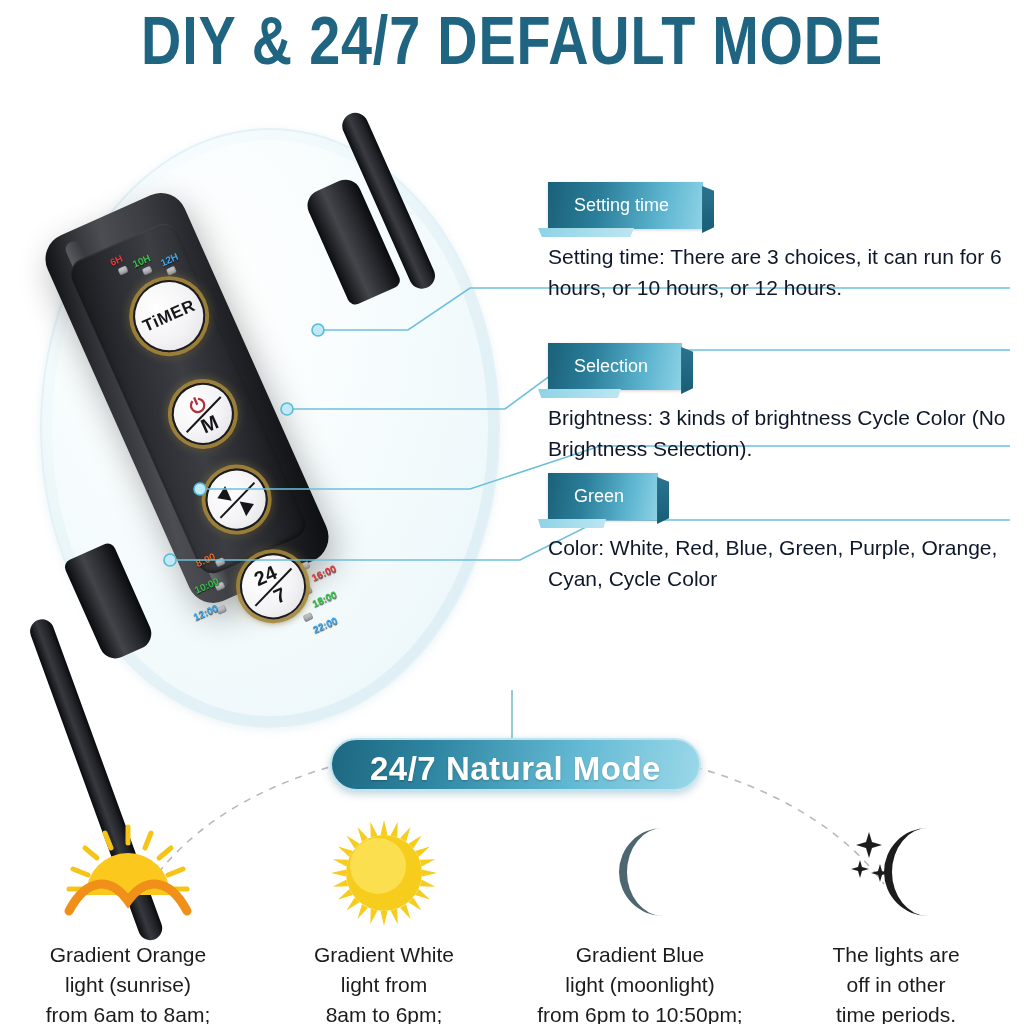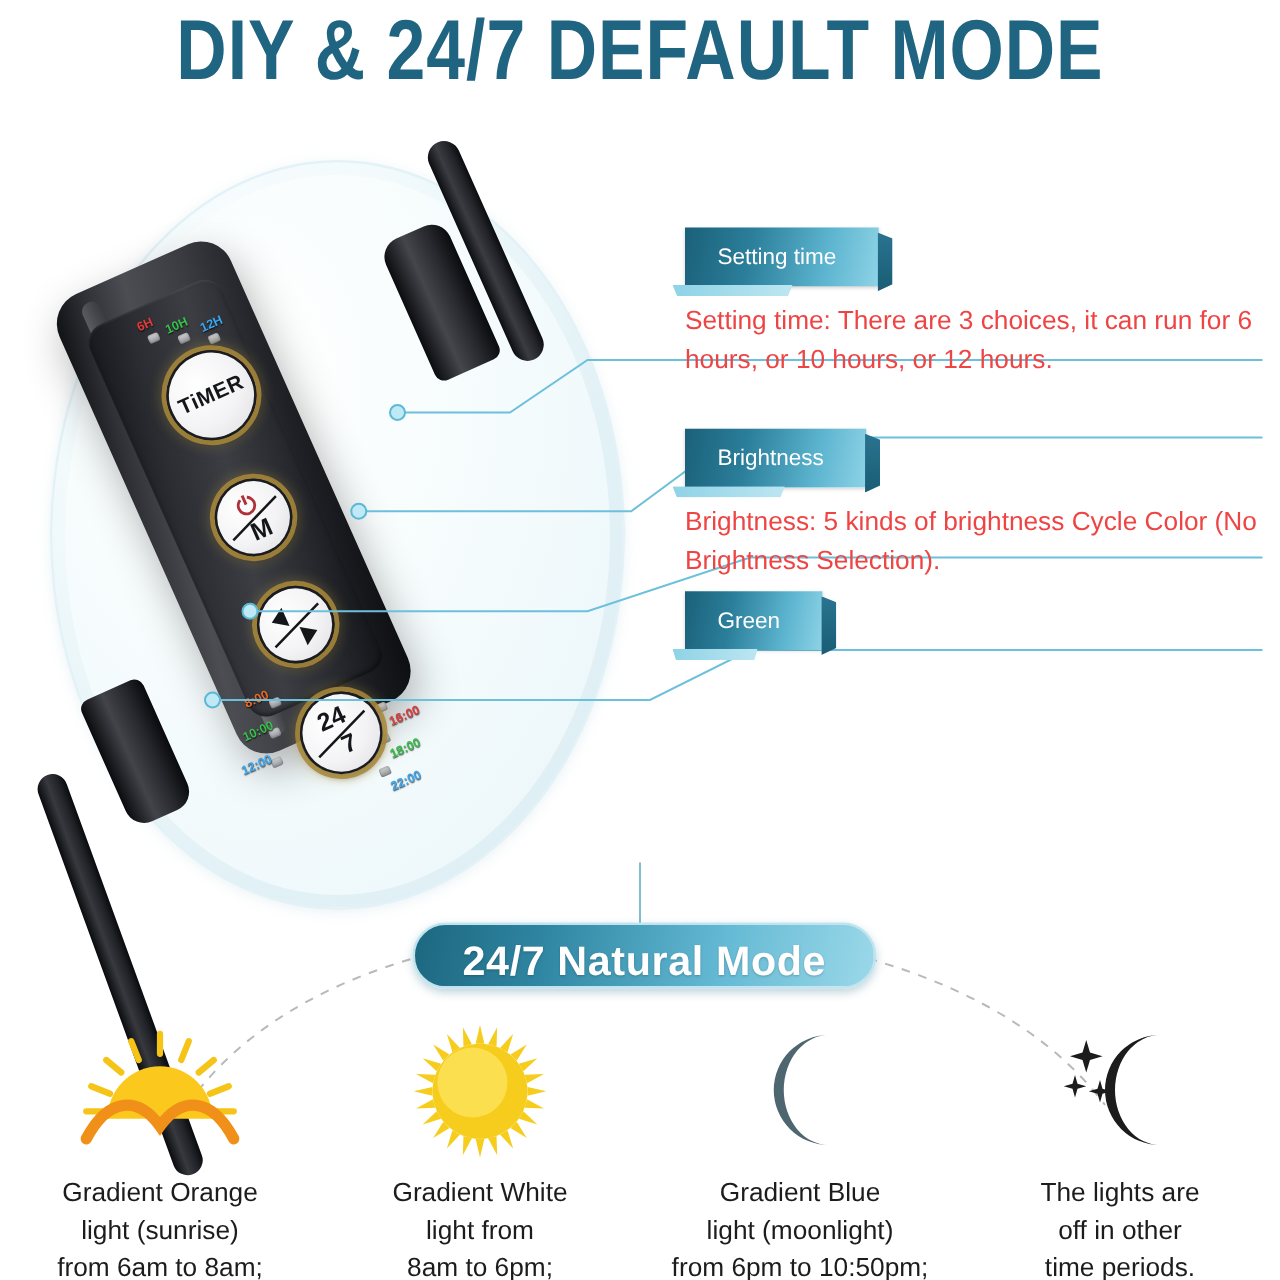--- a/index.html
+++ b/index.html
@@ -155,21 +155,21 @@
     width:12px; height:100%;
     background:linear-gradient(180deg,#2a7390,#195d75);
     clip-path:polygon(0 0, 100% 10%, 100% 88%, 0 100%);
   }
   .ribbon-under {
     position:absolute; left:-10px; bottom:-8px; height:9px; width:62%;
     background:linear-gradient(90deg,#8ed3e6,#bde6f1);
     clip-path:polygon(0 0, 100% 0, 96% 100%, 4% 100%);
   }
   .callout-body {
-    margin-top:12px; font-size:21px; line-height:31px; color:#ef4444;
+    margin-top:12px; font-size:21px; line-height:31px; color:#0f172a;
     max-width:470px;
   }
 
   
   .pill {
     position:absolute; left:330px; top:738px;
     padding:9px 38px 0;
     border-radius:30px;
     background:linear-gradient(100deg,#1d6780 0%,#2f86a2 28%,#63b9d3 66%,#9bd8e9 100%);
     border:2px solid #bfe4ef;
@@ -274,31 +274,32 @@
   <div class="callout" style="left:548px; top:182px;">
     <div class="ribbon">
       <span>Setting time</span>
       <span class="ribbon-under"></span>
     </div>
     <div class="callout-body">Setting time: There are 3 choices, it can run for 6 hours, or 10 hours, or 12 hours.</div>
   </div>
 
   <div class="callout" style="left:548px; top:343px;">
     <div class="ribbon">
-      <span>Brightness</span>
+      <span>Selection</span>
       <span class="ribbon-under"></span>
     </div>
-    <div class="callout-body">Brightness: 5 kinds of brightness Cycle Color (No Brightness Selection).</div>
+    <div class="callout-body">Brightness: 3 kinds of brightness Cycle Color (No Brightness Selection).</div>
   </div>
 
   <div class="callout" style="left:548px; top:473px;">
     <div class="ribbon">
       <span>Green</span>
       <span class="ribbon-under"></span>
     </div>
+    <div class="callout-body">Color: White, Red, Blue, Green, Purple, Orange, Cyan, Cycle Color</div>
   </div>
 
   <div class="pill">24/7 Natural Mode</div>
 
   <div class="bottom-row">
 
     <div class="bi">
       <div class="icon">
         <svg width="150" height="104" viewBox="0 0 150 104">
           <g stroke="#f5c417" stroke-width="5" stroke-linecap="round">

